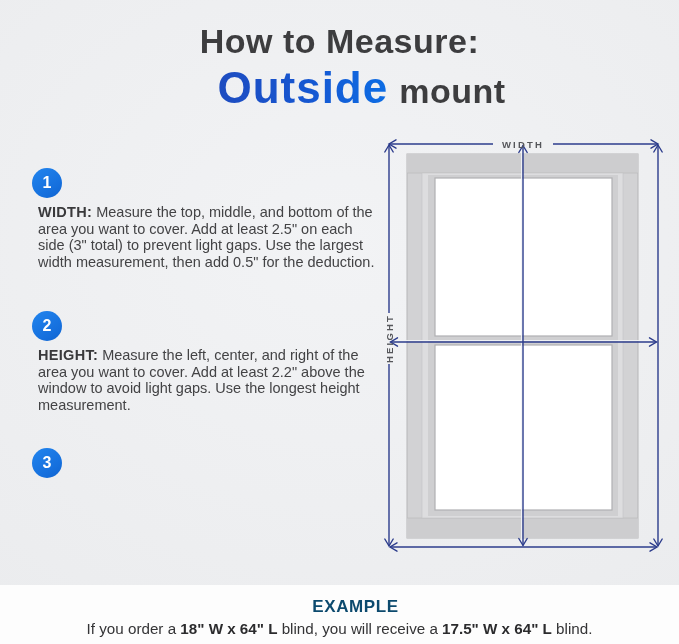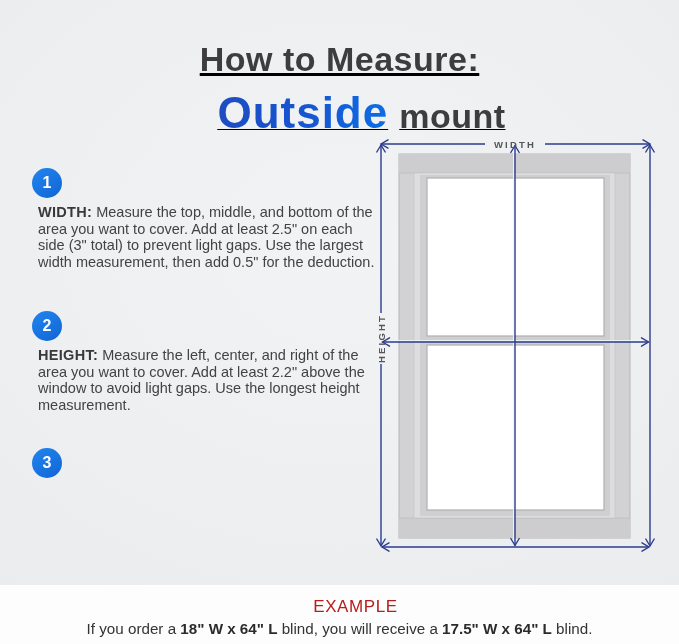--- a/index.html
+++ b/index.html
@@ -5,23 +5,23 @@
   html,body{margin:0;padding:0;}
   .canvas{
     position:relative;
     width:679px;height:644px;
     overflow:hidden;
     font-family:"Liberation Sans", sans-serif;
     background:radial-gradient(ellipse 130% 110% at 50% 38%, #f2f3f5 0%, #ecedef 55%, #e6e8ea 100%);
   }
 
   
-  .title-block{position:absolute;top:40px;left:0;width:100%;text-align:center;text-decoration:underline;}
+  .title-block{position:absolute;top:22px;left:0;width:100%;text-align:center;}
   .title-line1{font-size:34px;line-height:38px;font-weight:600;color:#3d3d3f;letter-spacing:0.5px;}
-  .title-line2{line-height:46px;margin-top:12px;padding-left:44px;}
+  .title-line2{line-height:46px;margin-top:5px;padding-left:44px;}
   .outside-word{font-size:44px;font-weight:700;letter-spacing:1px;color:#1a57d0;}
   @supports ((-webkit-background-clip:text) or (background-clip:text)){
     .outside-word{
       background:linear-gradient(90deg,#1e4cc0 0%,#1557d2 55%,#0d6de4 100%);
       -webkit-background-clip:text;background-clip:text;
       color:transparent;
     }
   }
   .mount-word{font-size:34px;font-weight:600;color:#3d3d3f;margin-left:11px;letter-spacing:0.5px;}
 
@@ -36,35 +36,35 @@
     color:#ffffff;font-size:16px;font-weight:700;
     display:flex;align-items:center;justify-content:center;
   }
   .step-text{
     margin:6px 0 0 6px;width:338px;
     font-size:14.5px;line-height:16.6px;color:#434345;
   }
   .step-heading{font-weight:700;color:#39393b;letter-spacing:0.3px;}
 
   
-  .diagram{position:absolute;left:362px;top:125px;width:309px;height:470px;}
+  .diagram{position:absolute;left:370px;top:125px;width:309px;height:470px;}
   .diagram svg{display:block;}
   .meas-label{
     fill:#55565a;font-size:9.5px;font-weight:600;letter-spacing:2.2px;
     font-family:"Liberation Sans", sans-serif;
   }
 
   
   .example-band{
     position:absolute;left:0;top:585px;width:679px;height:59px;
     background:#fdfdfd;text-align:center;
   }
   .example-heading{
-    margin-top:13px;font-size:17px;line-height:18px;font-weight:400;
-    color:#b91c1c;letter-spacing:0.6px;margin-left:32px;
+    margin-top:13px;font-size:17px;line-height:18px;font-weight:700;
+    color:#0c4a6e;letter-spacing:0.6px;margin-left:32px;
   }
   .example-text{margin-top:4px;font-size:15.2px;line-height:17px;color:#343436;}
   .example-text b{font-weight:700;color:#2b2b2d;}
 </style>
 </head>
 <body>
 
 <div class="canvas">
 
   <div class="title-block">

